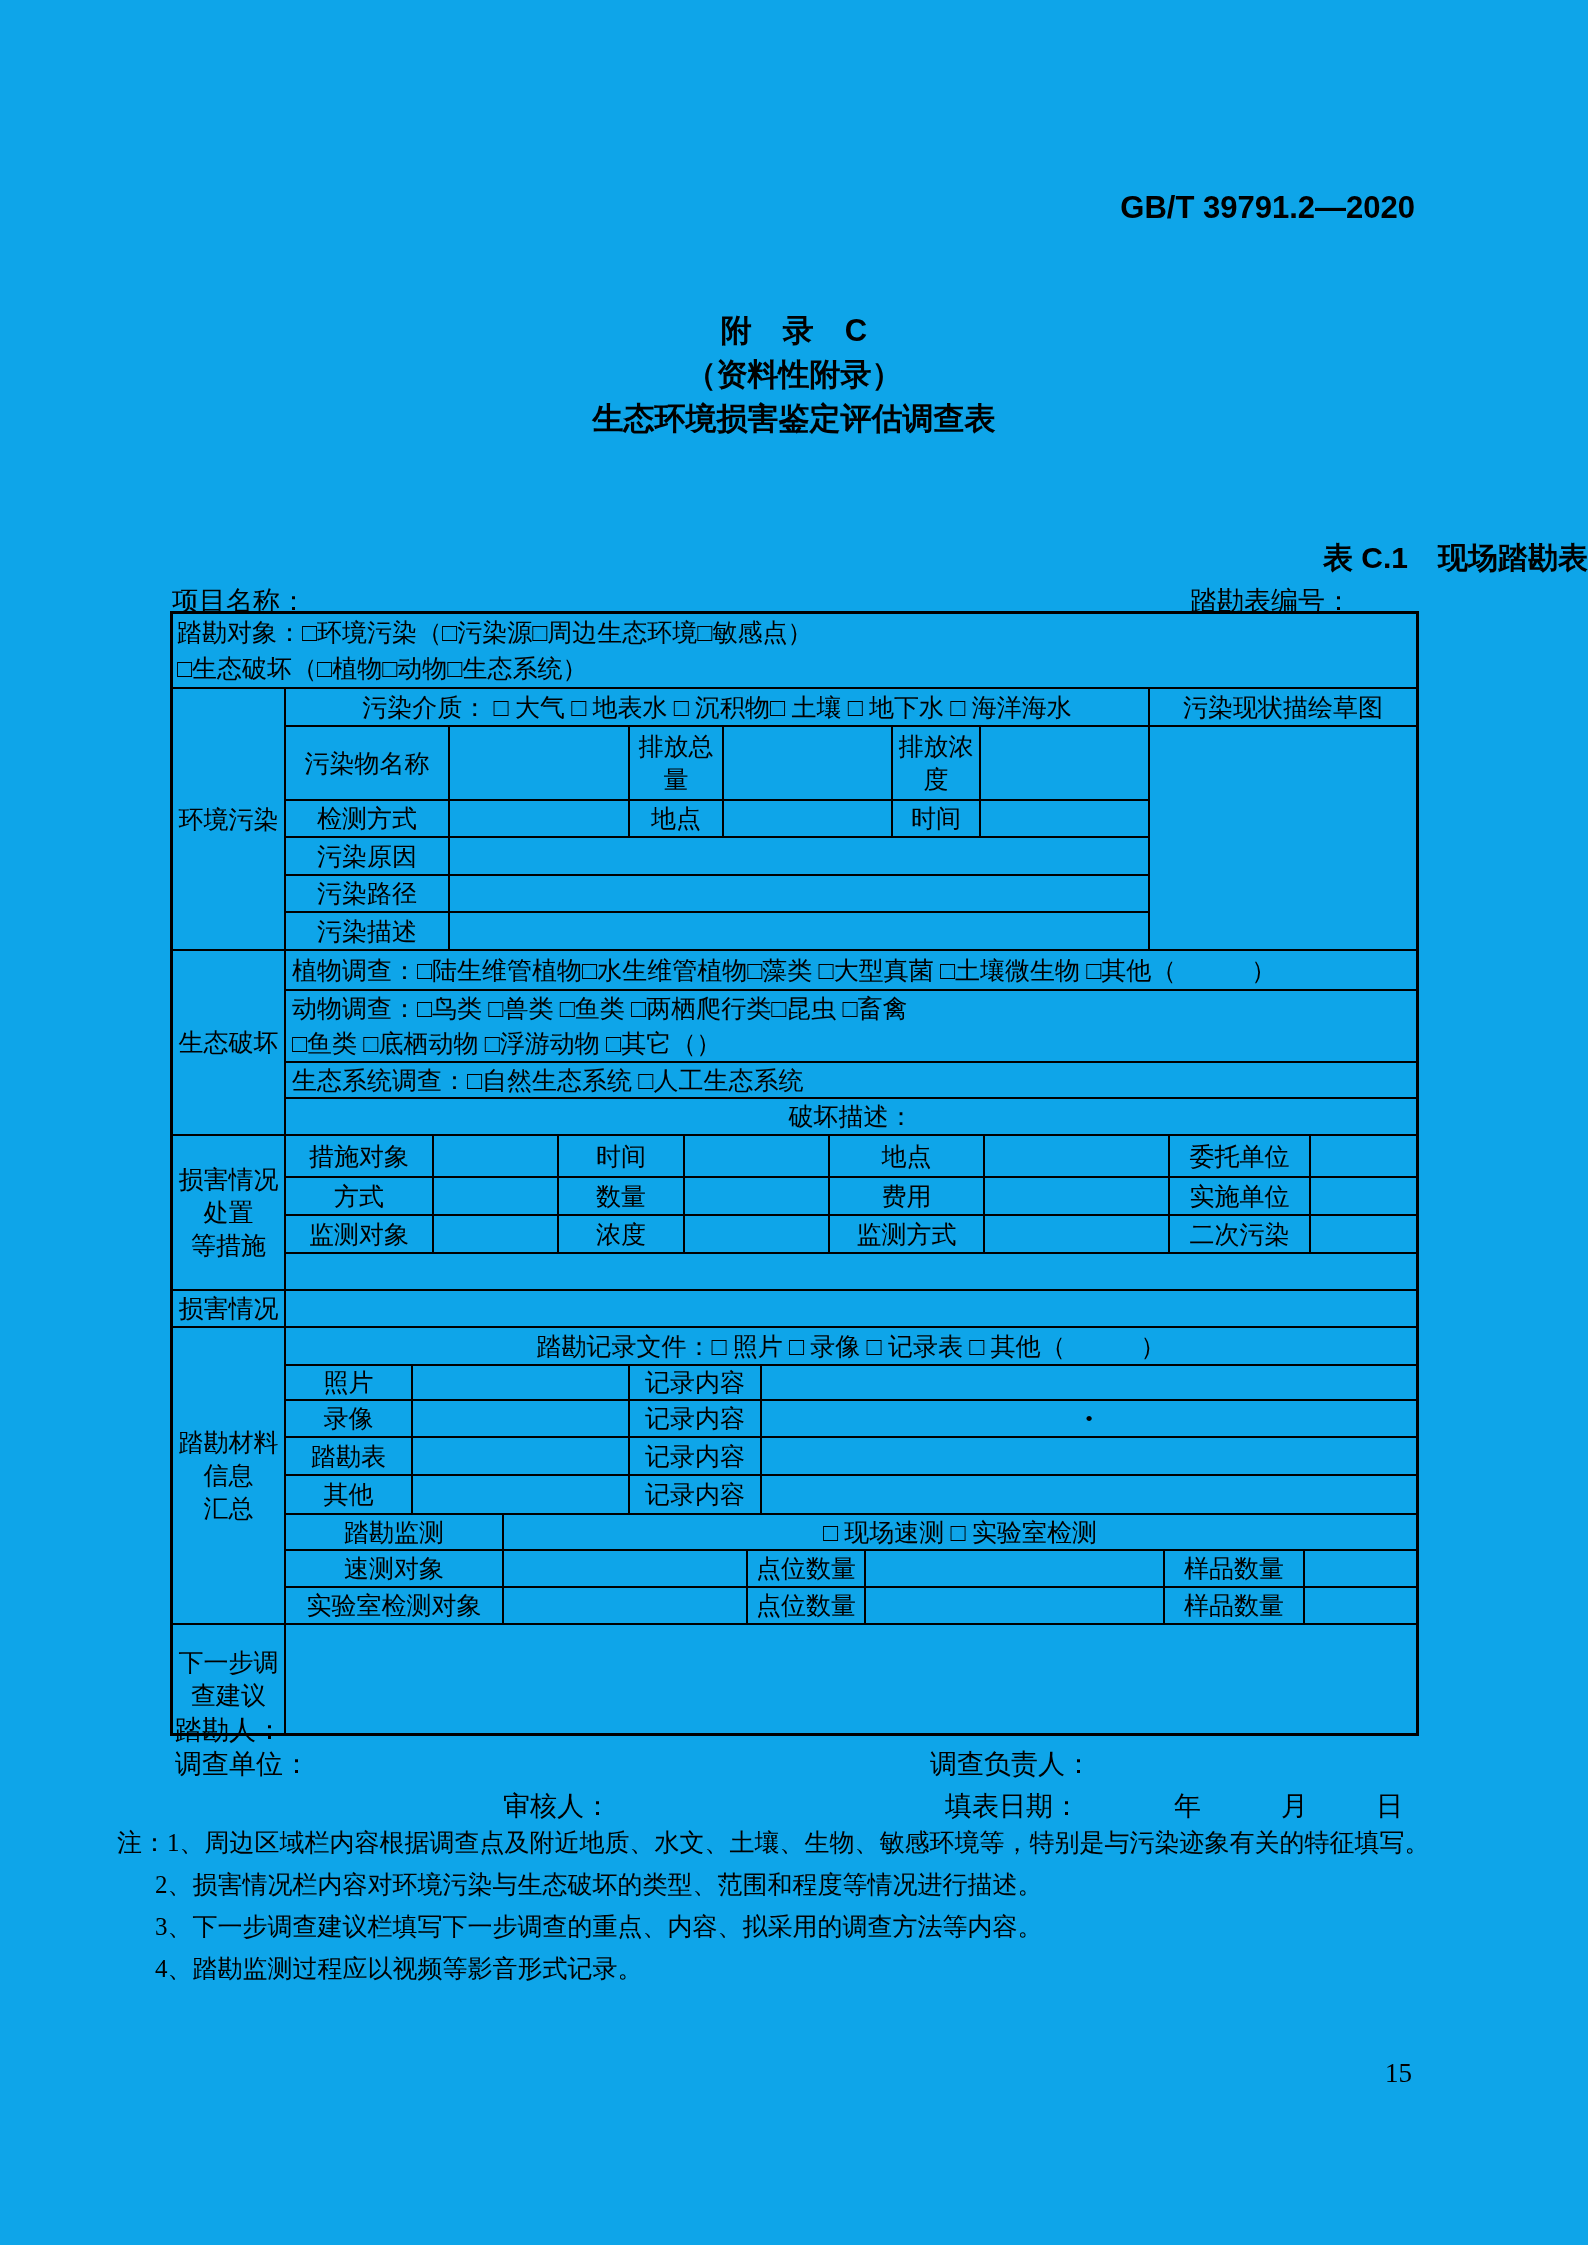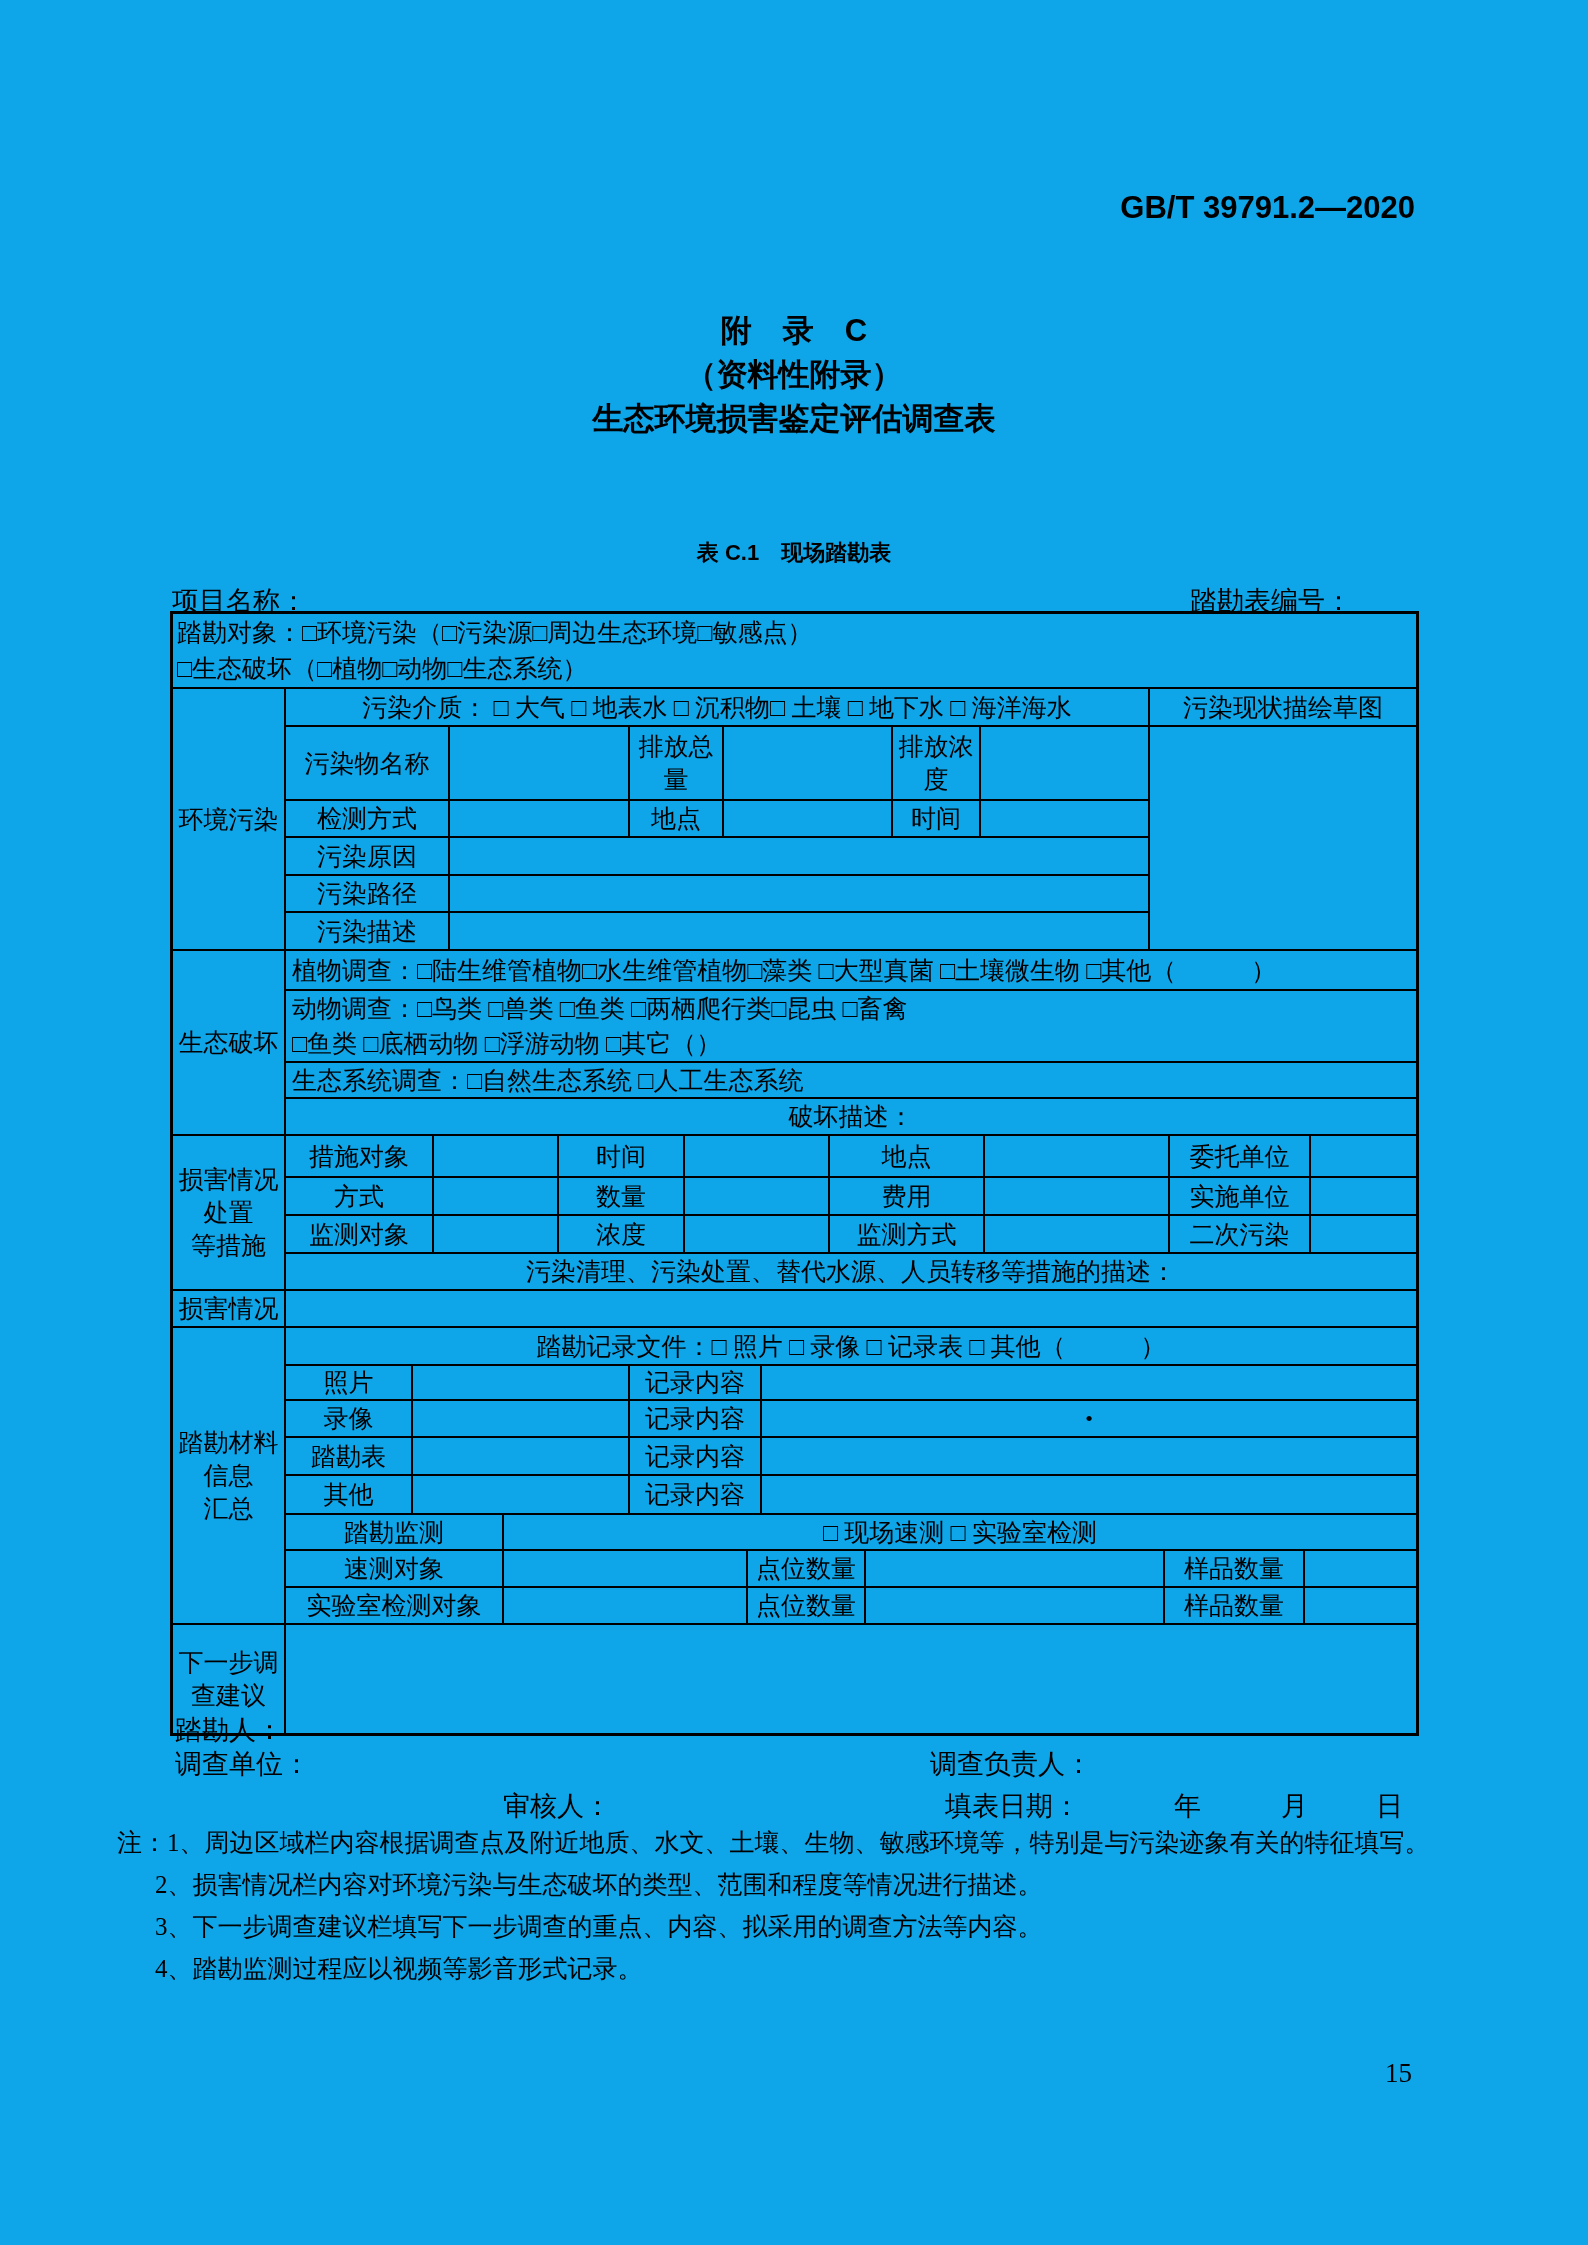--- a/index.html
+++ b/index.html
@@ -5,21 +5,21 @@
   * { margin:0; padding:0; }
   html,body { background:#fff; }
   #page {
     position:relative; width:1588px; height:2245px; background:#0ea5e9;
     font-family:"Liberation Serif","DejaVu Serif",serif; color:#000; overflow:hidden;
   }
   .abs { position:absolute; }
   .sans { font-family:"Liberation Sans","DejaVu Sans",sans-serif; }
   .doccode { top:190px; right:173px; font-weight:bold; font-size:31px; }
   .title { left:0; width:100%; text-align:center; font-weight:bold; font-size:31px; }
-  .caption { left:0; width:100%; text-align:center; font-weight:bold; font-size:22px; }
+  .caption { left:0; width:100%; text-align:right; font-weight:bold; font-size:30px; }
   .meta { top:583px; font-size:27px; }
 
   .tbl {
     left:170px; top:611px; width:1243px; height:1119px;
     border:3px solid #000; box-sizing:content-box; font-size:25px;
   }
   .tbl div { box-sizing:border-box; }
   .r { display:flex; }
   .r > div { flex-shrink:0; }
   .col { display:flex; flex-direction:column; }
@@ -152,23 +152,20 @@
         <div class="r bb" style="height:38px">
           <div class="cell ctr br" style="width:148px">监测对象</div>
           <div class="br" style="width:125px"></div>
           <div class="cell ctr br" style="width:126px">浓度</div>
           <div class="br" style="width:145px"></div>
           <div class="cell ctr br" style="width:155px">监测方式</div>
           <div class="br" style="width:185px"></div>
           <div class="cell ctr br" style="width:141px">二次污染</div>
           <div class="fill"></div>
         </div>
-        <div class="r" style="height:35px">
-          <div class="cell ctr fill">污染清理、污染处置、替代水源、人员转移等措施的描述：</div>
-        </div>
       </div>
     </div>
 
 
     <div class="r bb" style="height:37px">
       <div class="cell ctr br" style="width:113px">损害情况</div>
       <div class="fill"></div>
     </div>
 
     <div class="r bb" style="height:297px">

